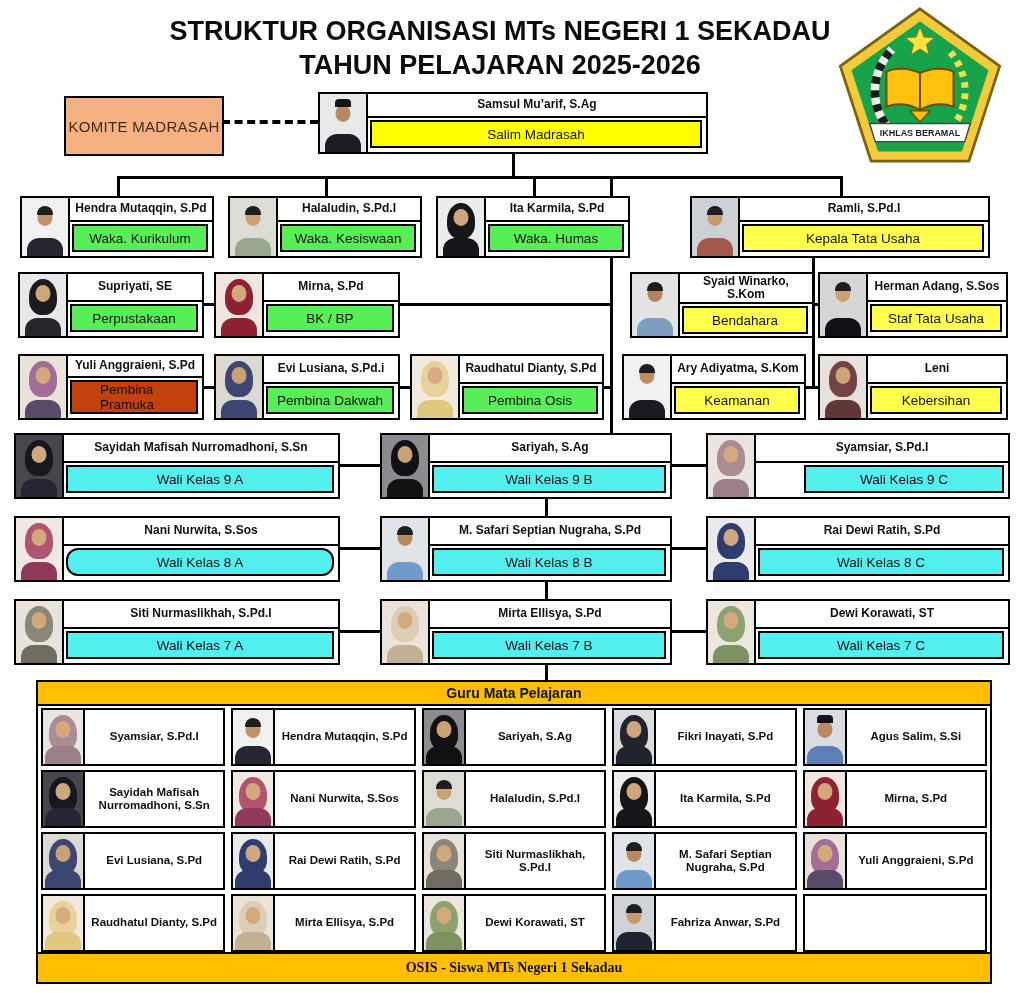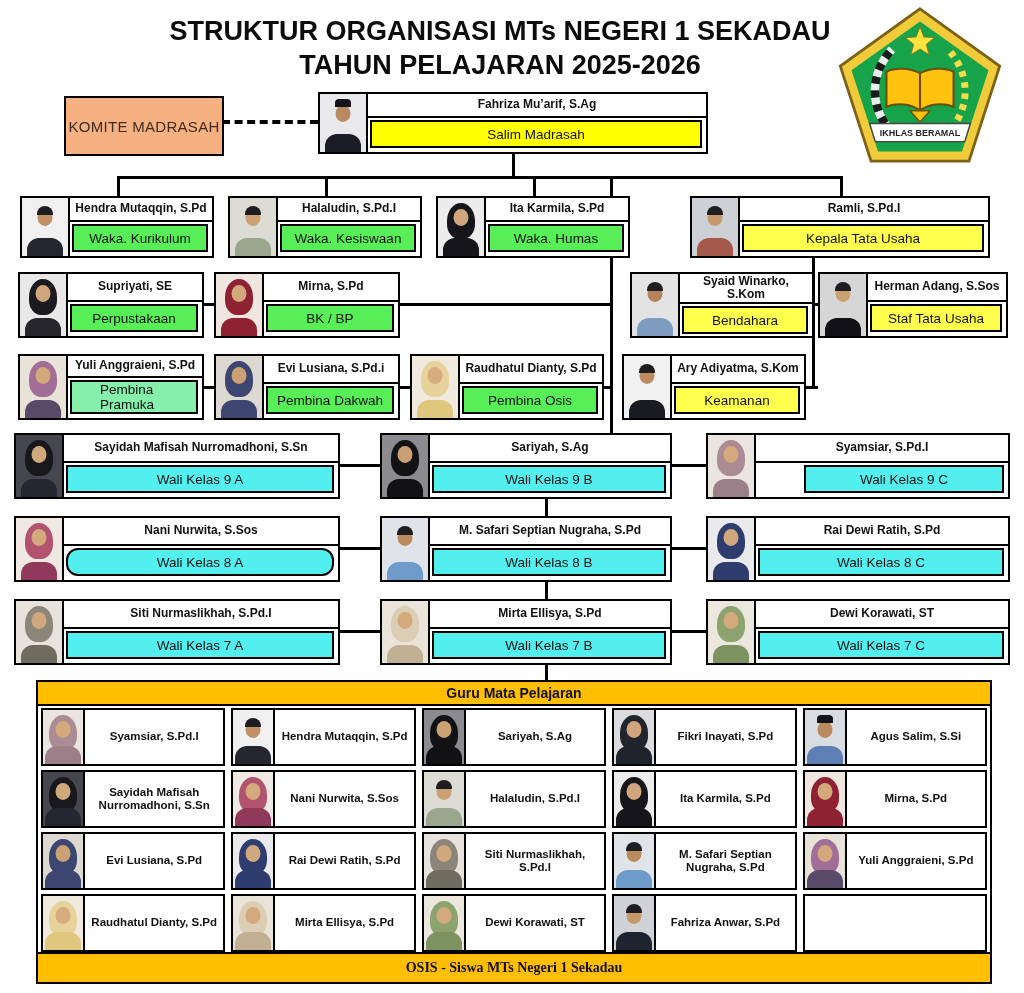--- a/index.html
+++ b/index.html
@@ -255,21 +255,21 @@
     <div class="lv" style="left: 545px; top: 663px; height: 19px;"></div>
     <div class="lv" style="left: 545px; top: 938px; height: 16px;"></div>
     <div class="ldash" style="left: 222px; top: 120px; width: 96px;"></div>
     <div class="pbox" style="left: 318px; top: 92px; width: 390px; height: 62px;">
       <div class="photo" style="background: rgb(233, 233, 236);">
         <div class="ph-head" style="background: rgb(185, 138, 98);"></div>
         <div class="ph-cap"></div>
         <div class="ph-torso" style="background: rgb(28, 28, 38);"></div>
       </div>
       <div class="pright">
-        <div class="pname">Fahriza Mu’arif, S.Ag</div>
+        <div class="pname">Samsul Mu’arif, S.Ag</div>
         <div class="prole" style="background: rgb(255, 255, 0);">Salim Madrasah</div>
       </div>
     </div>
     <div class="pbox" style="left: 20px; top: 196px; width: 194px; height: 62px;">
       <div class="photo" style="background: rgb(240, 240, 240);">
         <div class="ph-head" style="background: rgb(192, 144, 102);"></div>
         <div class="ph-hair"></div>
         <div class="ph-torso" style="background: rgb(38, 38, 48);"></div>
       </div>
       <div class="pright">
@@ -355,21 +355,21 @@
       </div>
     </div>
     <div class="pbox" style="left: 18px; top: 354px; width: 186px; height: 66px;">
       <div class="photo" style="background: rgb(233, 226, 217);">
         <div class="ph-wrap" style="background: rgb(160, 110, 150);"></div>
         <div class="ph-head" style="background: rgb(210, 168, 124);"></div>
         <div class="ph-torso" style="background: rgb(88, 74, 104);"></div>
       </div>
       <div class="pright">
         <div class="pname">Yuli Anggraieni, S.Pd</div>
-        <div class="prole" style="background: #86efac; padding-left: 28px;">Pembina Pramuka</div>
+        <div class="prole" style="background: #c2410c; padding-left: 28px;">Pembina Pramuka</div>
       </div>
     </div>
     <div class="pbox" style="left: 214px; top: 354px; width: 186px; height: 66px;">
       <div class="photo" style="background: rgb(222, 216, 210);">
         <div class="ph-wrap" style="background: rgb(60, 70, 112);"></div>
         <div class="ph-head" style="background: rgb(202, 161, 115);"></div>
         <div class="ph-torso" style="background: rgb(60, 70, 112);"></div>
       </div>
       <div class="pright">
         <div class="pname">Evi Lusiana, S.Pd.i</div>
@@ -391,20 +391,31 @@
       <div class="photo" style="background: rgb(241, 241, 241);">
         <div class="ph-head" style="background: rgb(189, 141, 96);"></div>
         <div class="ph-hair"></div>
         <div class="ph-torso" style="background: rgb(26, 26, 34);"></div>
       </div>
       <div class="pright">
         <div class="pname">Ary Adiyatma, S.Kom</div>
         <div class="prole" style="background: rgb(255, 255, 77);">Keamanan</div>
       </div>
     </div>
+    <div class="pbox" style="left: 818px; top: 354px; width: 190px; height: 66px;">
+      <div class="photo" style="background: rgb(230, 225, 220);">
+        <div class="ph-wrap" style="background: rgb(116, 67, 67);"></div>
+        <div class="ph-head" style="background: rgb(205, 164, 122);"></div>
+        <div class="ph-torso" style="background: rgb(95, 55, 55);"></div>
+      </div>
+      <div class="pright">
+        <div class="pname">Leni</div>
+        <div class="prole" style="background: rgb(255, 255, 77);">Kebersihan</div>
+      </div>
+    </div>
     <div class="pbox" style="left: 14px; top: 433px; width: 326px; height: 66px;">
       <div class="photo" style="background: rgb(70, 70, 78);">
         <div class="ph-wrap" style="background: rgb(23, 23, 28);"></div>
         <div class="ph-head" style="background: rgb(207, 168, 126);"></div>
         <div class="ph-torso" style="background: rgb(38, 38, 51);"></div>
       </div>
       <div class="pright">
         <div class="pname">Sayidah Mafisah Nurromadhoni, S.Sn</div>
         <div class="prole" style="background: rgb(83, 239, 239);">Wali Kelas 9 A</div>
       </div>

